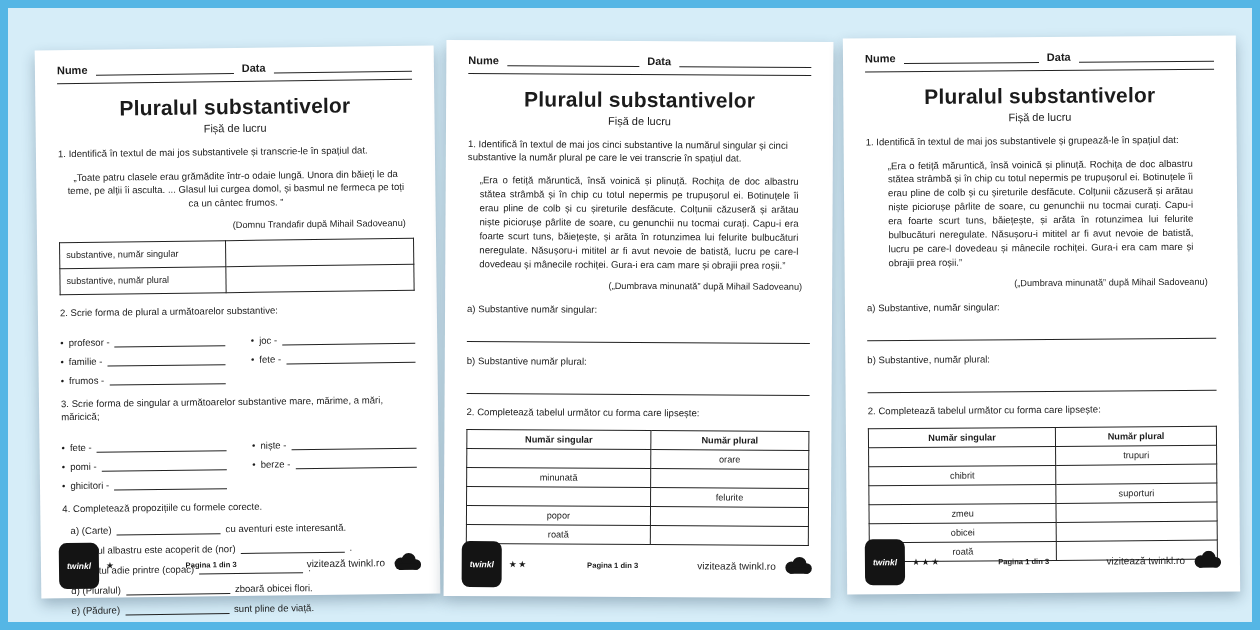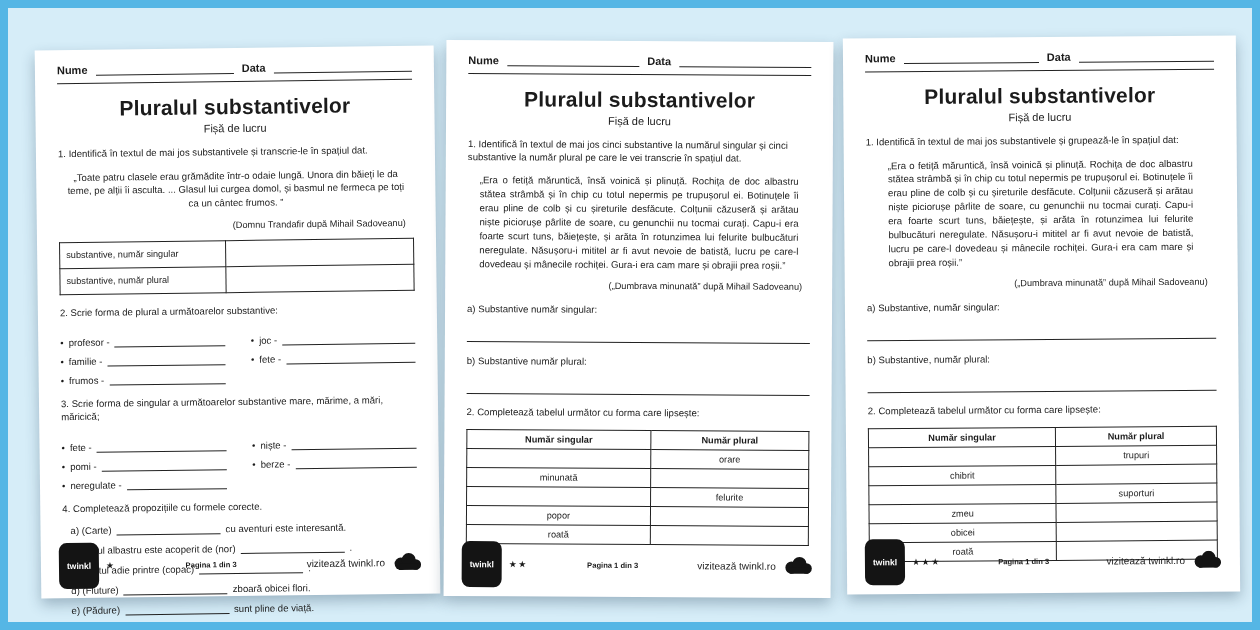--- a/index.html
+++ b/index.html
@@ -28,21 +28,21 @@
   .li::before{content:"•";margin-right:5px;}
   .ansline{flex:1;border-bottom:1.1px solid #222;height:9px;margin-left:5px;}
   .sent{display:flex;align-items:flex-end;font-size:9.6px;margin-top:9px;padding-left:8px;}
   .sent .gap{width:104px;flex:none;border-bottom:1.1px solid #222;height:9px;margin:0 5px;}
   .lbl-line{font-size:9.6px;margin-top:13px;}
   .ruled{border-bottom:1.1px solid #222;height:15px;margin-top:12px;}
   .ftable{width:100%;border-collapse:collapse;margin-top:9px;}
   .ftable th,.ftable td{border:1.4px solid #222;font-size:9.2px;height:16px;text-align:center;padding:1px 4px;}
   .ftable th{font-weight:bold;}
   .footer{position:absolute;left:18px;right:18px;bottom:9px;display:flex;align-items:center;}
-  .brand{background:#141414;color:#fff;font-size:8.5px;font-weight:bold;padding:18px 8px;border-radius:8px;}
+  .brand{background:#141414;color:#fff;font-size:8.5px;font-weight:bold;padding:18px 8px;border-radius:8px;font-style:italic;}
   .stars{font-size:9px;margin-left:7px;letter-spacing:1.5px;}
   .pageinfo{flex:1;text-align:center;font-size:7.6px;font-weight:bold;}
   .site{font-size:10px;font-weight:normal;margin-right:7px;}
   .cloud svg{display:block;width:30px;height:18px;}
 </style>
 </head>
 <body>
 
 <div class="frame">
 
@@ -106,21 +106,21 @@
       <div class="col">
         <div class="li">
             <span>fete -</span>
             <span class="ansline"></span>
           </div>
         <div class="li">
             <span>pomi -</span>
             <span class="ansline"></span>
           </div>
         <div class="li">
-            <span>neregulate -</span>
+            <span>ghicitori -</span>
             <span class="ansline"></span>
           </div>
       </div>
       <div class="col">
         <div class="li">
             <span>niște -</span>
             <span class="ansline"></span>
           </div>
         <div class="li">
             <span>berze -</span>
@@ -139,21 +139,21 @@
         <span>b)  Cerul albastru este acoperit de (nor)</span>
         <span class="gap"></span>
         <span>.</span>
       </div>
     <div class="sent">
         <span>c)  Vântul adie printre (copac)</span>
         <span class="gap"></span>
         <span>.</span>
       </div>
     <div class="sent">
-        <span>d)  (Fluture)</span>
+        <span>d)  (Pluralul)</span>
         <span class="gap"></span>
         <span>zboară obicei flori.</span>
       </div>
     <div class="sent">
         <span>e)  (Pădure)</span>
         <span class="gap"></span>
         <span>sunt pline de viață.</span>
       </div>
 
     <div class="footer">

